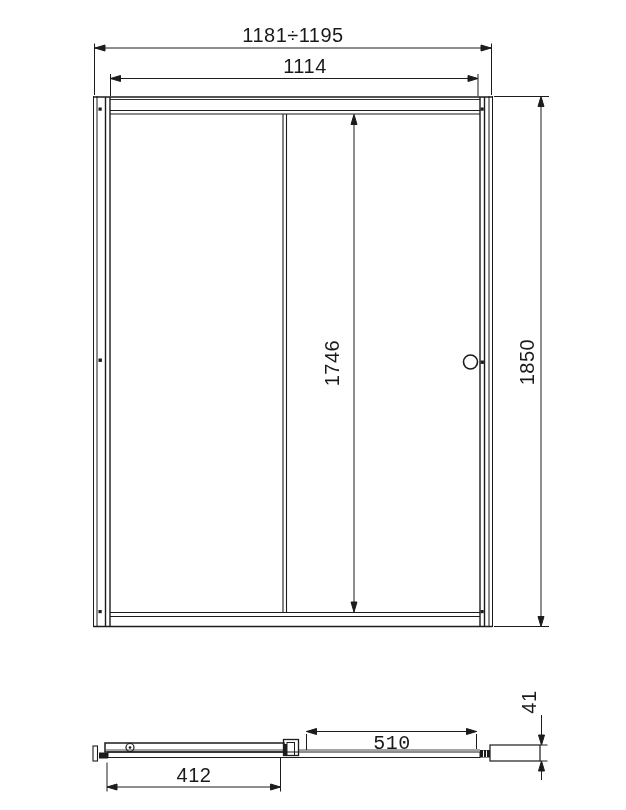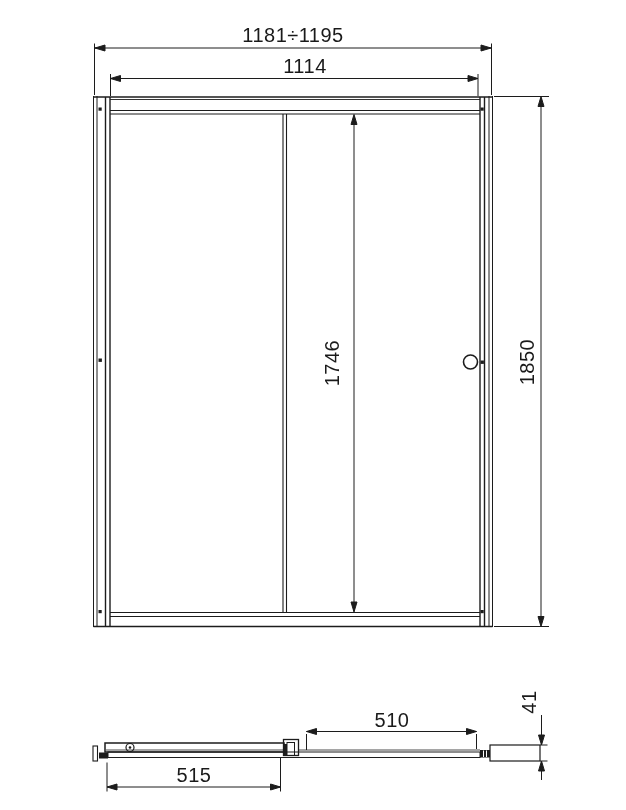--- a/index.html
+++ b/index.html
@@ -168,18 +168,18 @@
   </svg>
 
   <div class="dim-label" style="left:261px; top:35px;">1181÷1195</div>
 
   <div class="dim-label" style="left:273px; top:66px;">1114</div>
 
   <div class="dim-label rot" style="left:300px; top:363px;">1746</div>
 
   <div class="dim-label rot" style="left:495px; top:362px;">1850</div>
 
-  <div class="dim-label" style="left:360px; top:720px;">510</div>
+  <div class="dim-label" style="left:360px; top:744px;font-family:Liberation Mono, monospace;">510</div>
 
-  <div class="dim-label" style="left:162px; top:775px;">515</div>
+  <div class="dim-label" style="left:162px; top:775px;">412</div>
 
   <div class="dim-label rot" style="left:497px; top:702px;">41</div>
 </div>
 
 </body></html>

